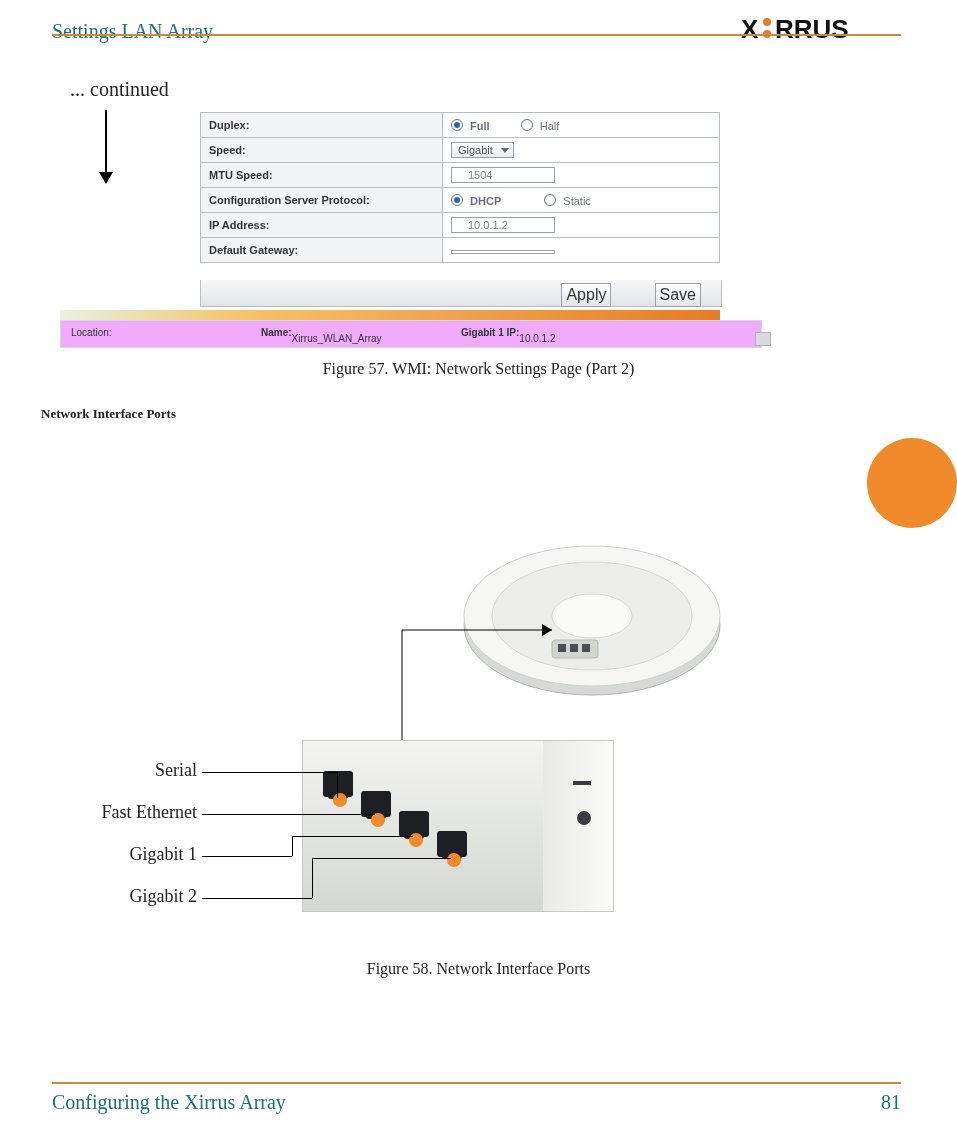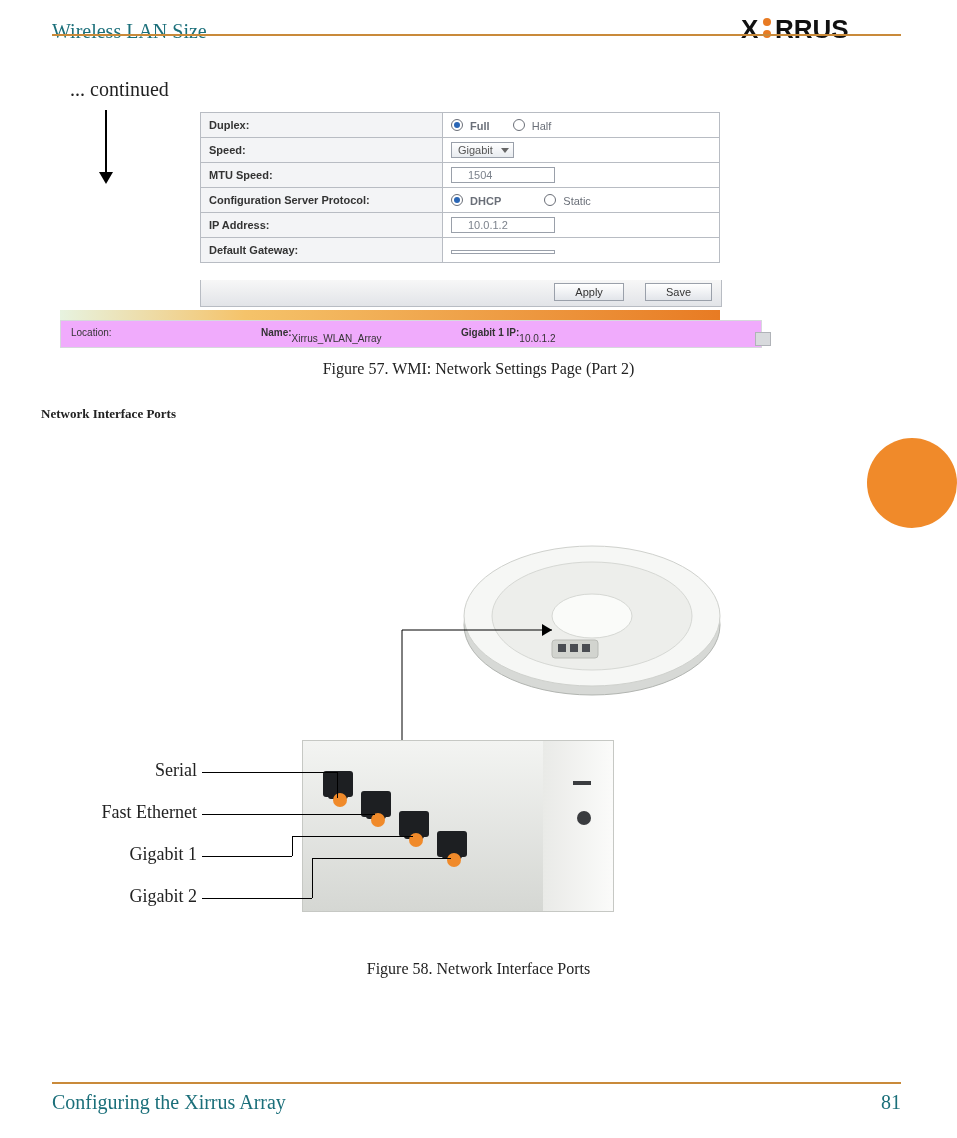--- a/index.html
+++ b/index.html
@@ -15,21 +15,21 @@
   .wmi-table{position:absolute;left:140px;top:0;width:520px;border-collapse:collapse;background:#fff;font-family:Arial,Helvetica,sans-serif;font-size:11px}
   .wmi-table td{border:1px solid #b8bcc3;padding:4px 8px;height:16px;vertical-align:middle}
   .wmi-table td.lab{width:225px;background:#f3f4f6;font-weight:bold;color:#333}
   .wmi-table td.val{background:#fff;color:#6a6f78;position:relative}
   .radio{display:inline-block;width:10px;height:10px;border:1px solid #6b6f78;border-radius:50%;margin-right:4px;vertical-align:-1px;position:relative}
   .radio.sel::after{content:"";position:absolute;left:2px;top:2px;width:6px;height:6px;background:#2a66b5;border-radius:50%}
   .sel-box{display:inline-block;border:1px solid #9aa0aa;padding:1px 20px 1px 6px;font-size:11px;color:#555;background:linear-gradient(#fff,#e8ebef);position:relative}
   .sel-box::after{content:"";position:absolute;right:4px;top:5px;border-left:4px solid transparent;border-right:4px solid transparent;border-top:5px solid #666}
   .txt-box{display:inline-block;border:1px solid #9aa0aa;padding:1px 16px;min-width:70px;font-size:11px;color:#7c828c;background:#fff}
   .wmi-btnrow{position:absolute;left:140px;top:168px;width:520px;height:26px;background:linear-gradient(#f7f7f7,#e2e4e8);border:1px solid #b8bcc3;border-top:none;text-align:right;font-family:Arial,sans-serif;font-size:11px}
-  .wmi-btnrow .btn{display:inline-block;margin:3px 9px;padding:2px 20px;border:1px solid #9aa0aa;background:linear-gradient(#fff,#e2e5ea);font-size:11px;color:#333}
+  .wmi-btnrow .btn{display:inline-block;margin:3px 20px;padding:2px 4px;border:1px solid #9aa0aa;background:linear-gradient(#fff,#e2e5ea);font-size:16px;color:#333}
   .wmi-orange{position:absolute;left:0;top:198px;width:660px;height:10px;background:linear-gradient(90deg,#e7f3e0 0,#f5c36a 28%,#e87b23 100%)}
   .wmi-status{position:absolute;left:0;top:208px;width:700px;height:26px;background:#f0abfc;border:1px solid #d6d8dc;font-family:Arial,sans-serif;font-size:10px;color:#333}
   .wmi-status span{position:absolute;top:6px}
   .caption{text-align:center;font-size:16px;color:#222}
   .cap57{position:absolute;left:0;width:957px;top:360px}
   .h3{position:absolute;left:41px;font-weight:bold;font-size:13px;color:#222}
   .para{position:absolute;left:52px;width:800px;font-size:20px;line-height:30px;color:#222}
   .dot-orange{position:absolute;right:0;top:438px;width:90px;height:90px;border-radius:50%;background:#f08a2a}
   .diagram{position:absolute;left:52px;top:530px;width:760px;height:420px}
   .device-top{position:absolute;left:400px;top:0;width:280px;height:180px}
@@ -49,21 +49,21 @@
   .ftr-right{position:absolute;right:56px;bottom:24px;font-size:20px;color:#1b6f7a;font-family:Georgia,serif}
   .conn-line{position:absolute;background:#000}
   .status-icon{display:inline-block;width:14px;height:12px;background:#d8dadd;border:1px solid #b0b3b8;margin:0 4px;vertical-align:middle}
 </style>
 </head>
 <body>
 
 <div class="page">
 
   <div class="hdr">
-    <div class="hdr-title">Wireless LAN Size</div>
+    <div class="hdr-title">Settings LAN Array</div>
     <div class="logo">
       <svg width="160" height="30" viewBox="0 0 160 30">
         <text x="0" y="24" font-family="Arial Black,Arial,sans-serif" font-weight="900" font-size="26" fill="#111">X</text>
         <circle cx="26" cy="8" r="4" fill="#e87b23"></circle>
         <circle cx="26" cy="20" r="4" fill="#e87b23"></circle>
         <text x="34" y="24" font-family="Arial Black,Arial,sans-serif" font-weight="900" font-size="26" fill="#111">RRUS</text>
       </svg>
     </div>
   </div>
   <div class="hdr-rule"></div>
@@ -72,21 +72,21 @@
   <div class="arrow-down"></div>
 
   <div class="wmi">
     <table class="wmi-table">
 
       <tbody>
           <tr>
         <td class="lab">Duplex:</td>
         <td class="val">
           <span class="radio sel"></span>
-          <span style="font-weight:bold;margin-right:20px">Full</span>
+          <span style="font-weight:bold;margin-right:28px">Full</span>
           <span class="radio"></span>
           <span>Half</span>
         </td>
       </tr>
 
       <tr>
         <td class="lab">Speed:</td>
         <td class="val">
           <span class="sel-box">Gigabit</span>
         </td>

